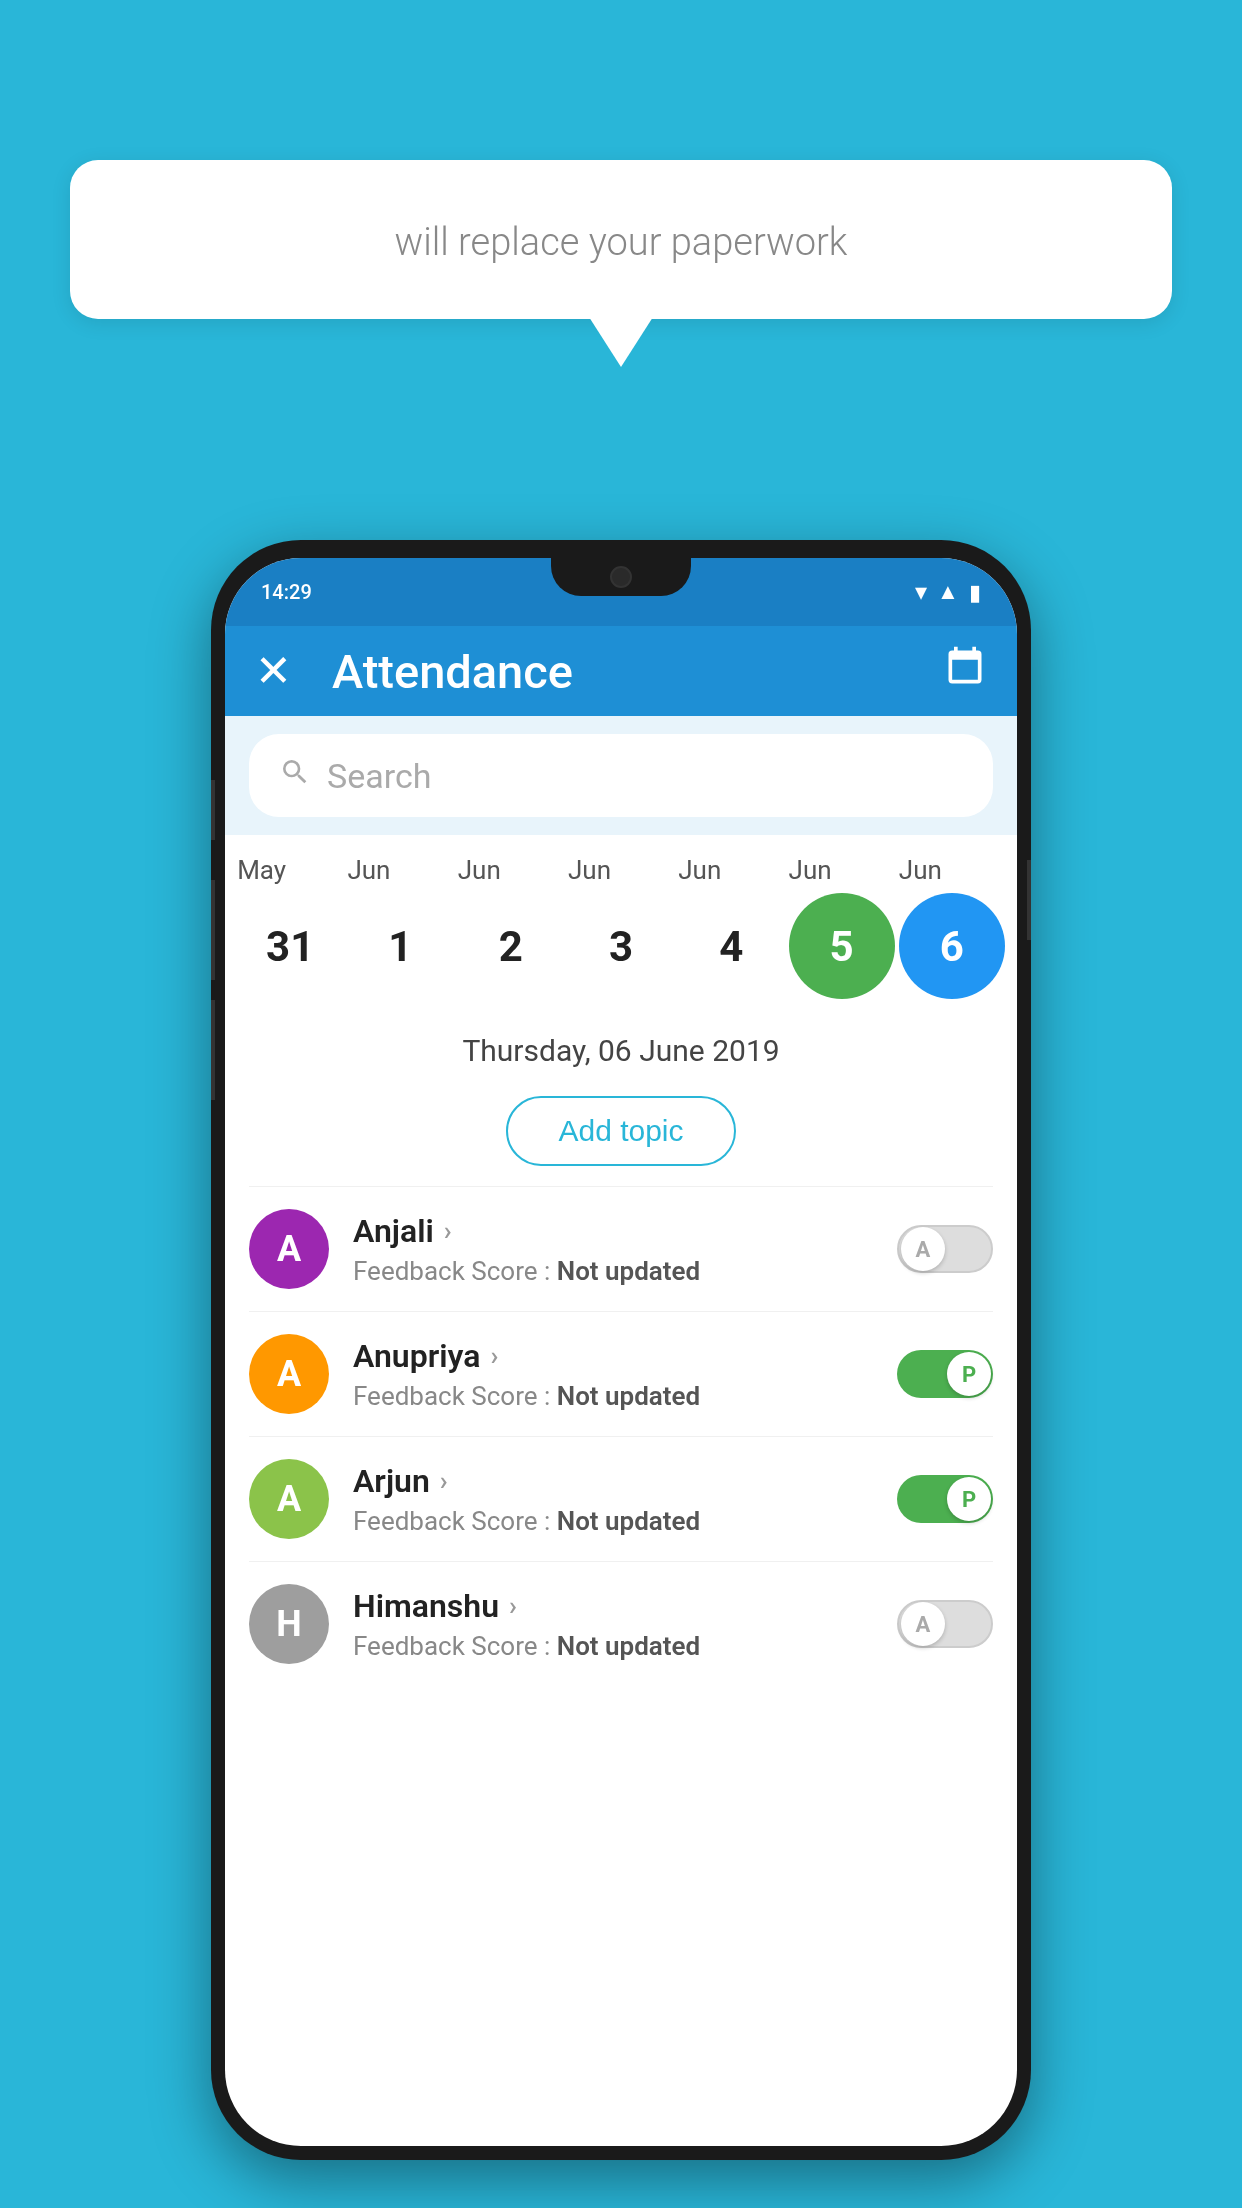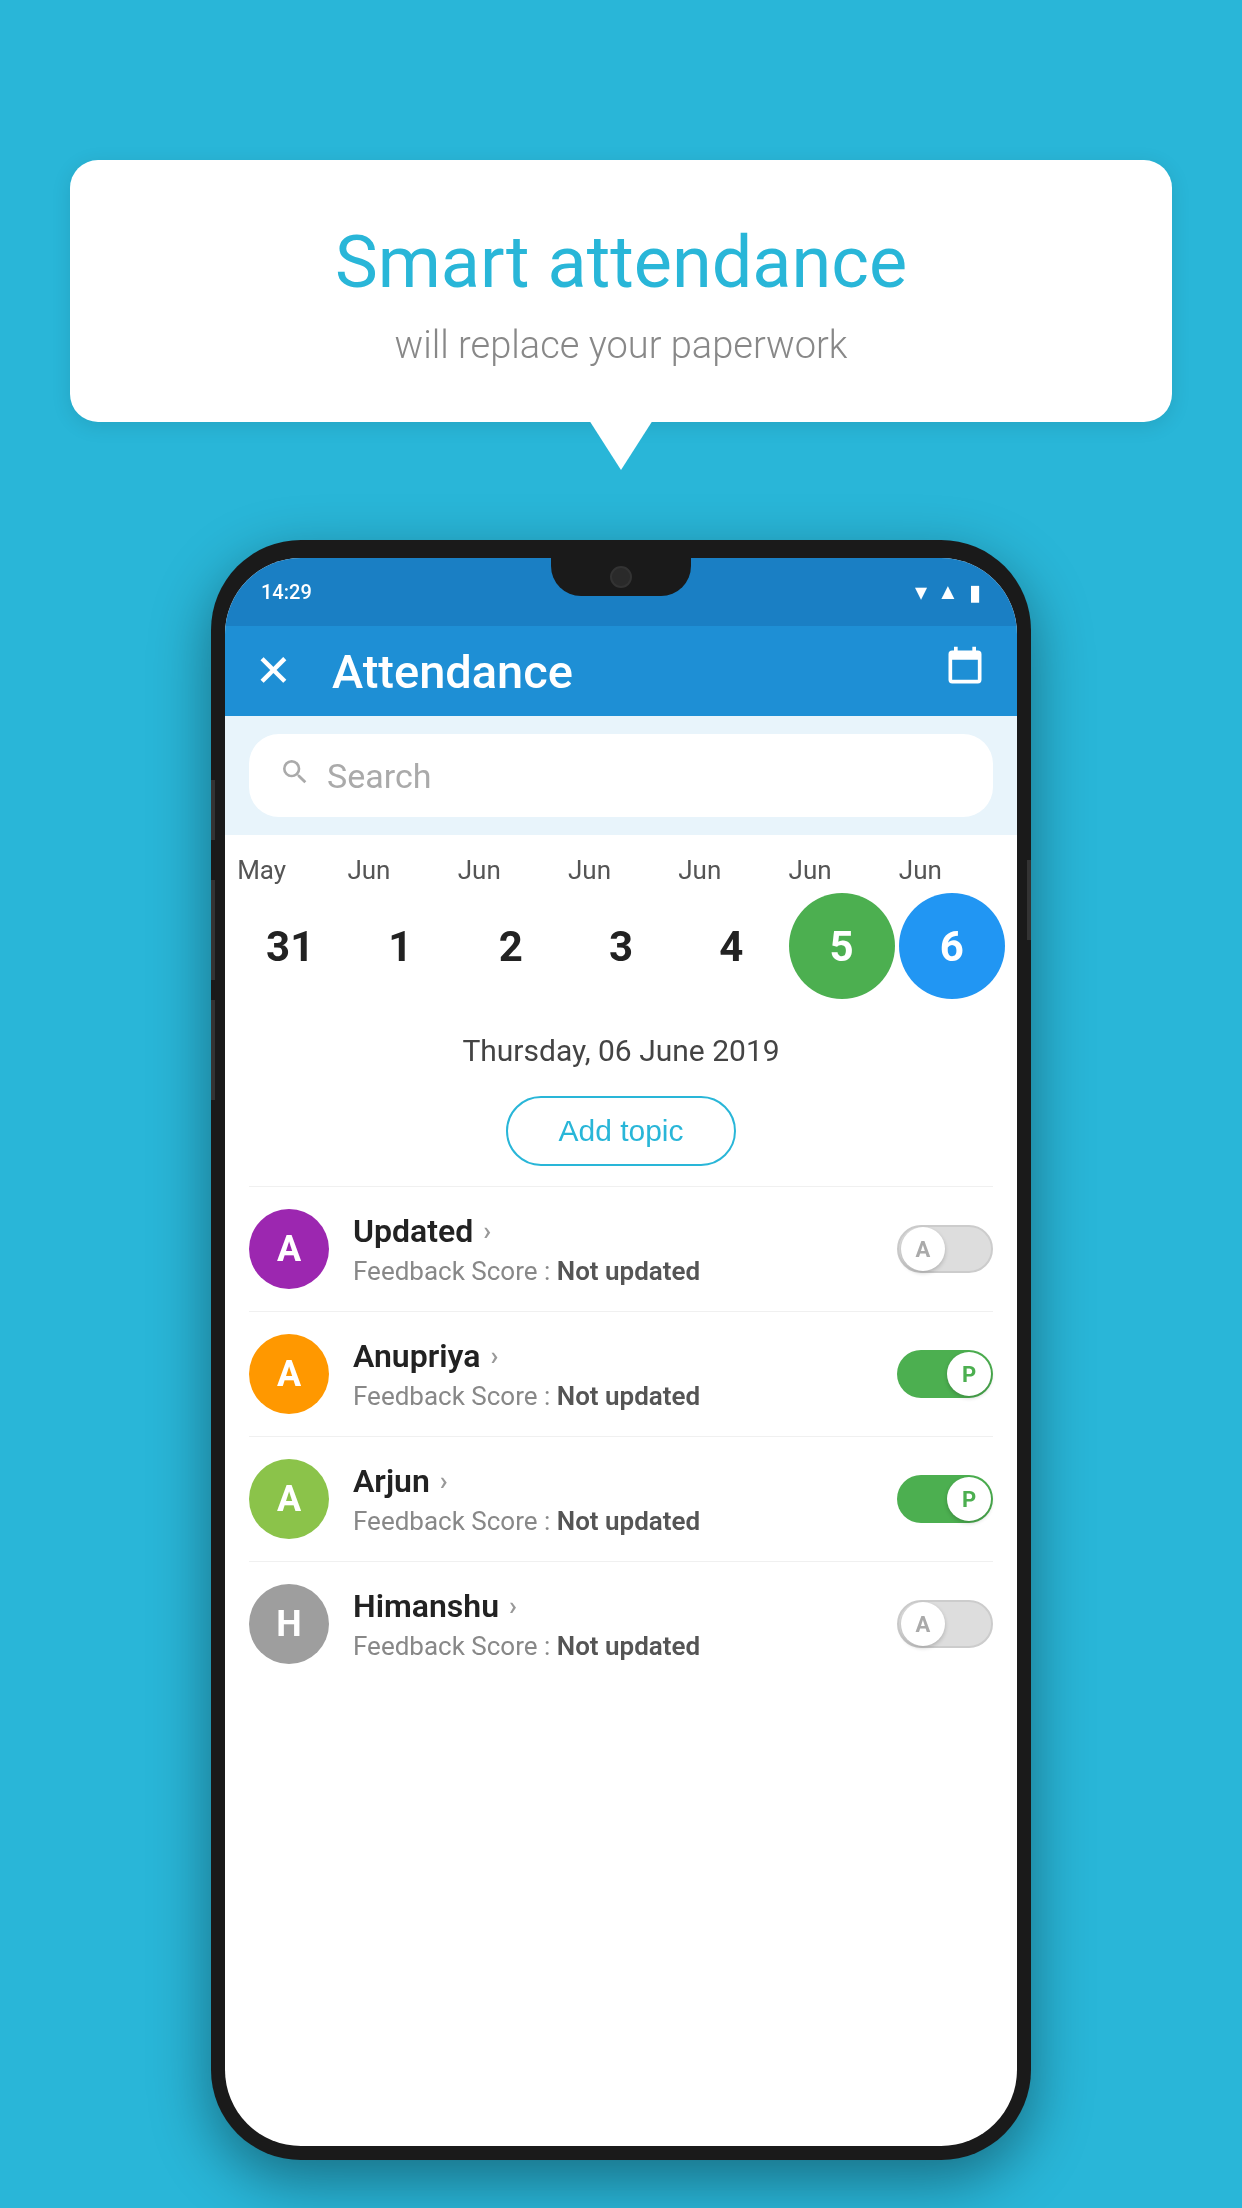--- a/index.html
+++ b/index.html
@@ -401,21 +401,20 @@
       height: 100px;
       background: #333;
       border-radius: 6px 0 0 6px;
     }
   </style>
 </head>
 <body>
 
 <div class="speech-bubble-container">
   <div class="speech-bubble">
-    <div class="speech-bubble-title">Smart attendance</div>
     <div class="speech-bubble-subtitle">will replace your paperwork</div>
   </div>
 </div>
 
 <div class="phone-container">
   <div class="phone-outer">
 
     <div class="phone-side-btn-right"></div>
     <div class="phone-side-btn-left-top"></div>
     <div class="phone-side-btn-left-mid"></div>
@@ -486,21 +485,21 @@
         <button class="add-topic-btn">Add topic</button>
       </div>
 
 
       <div class="student-list">
 
         <div class="student-item">
           <div class="student-avatar" style="background-color:#9c27b0;">A</div>
           <div class="student-info">
             <div class="student-name">
-              <span>Updated</span>
+              <span>Anjali</span>
               <span class="student-name-arrow">›</span>
             </div>
             <div class="student-feedback">
               <span>Feedback Score : </span><span class="student-feedback-bold">Not updated</span>
             </div>
           </div>
           <div class="toggle-container">
             <div class="toggle off">
               <div class="toggle-knob">A</div>
             </div>

